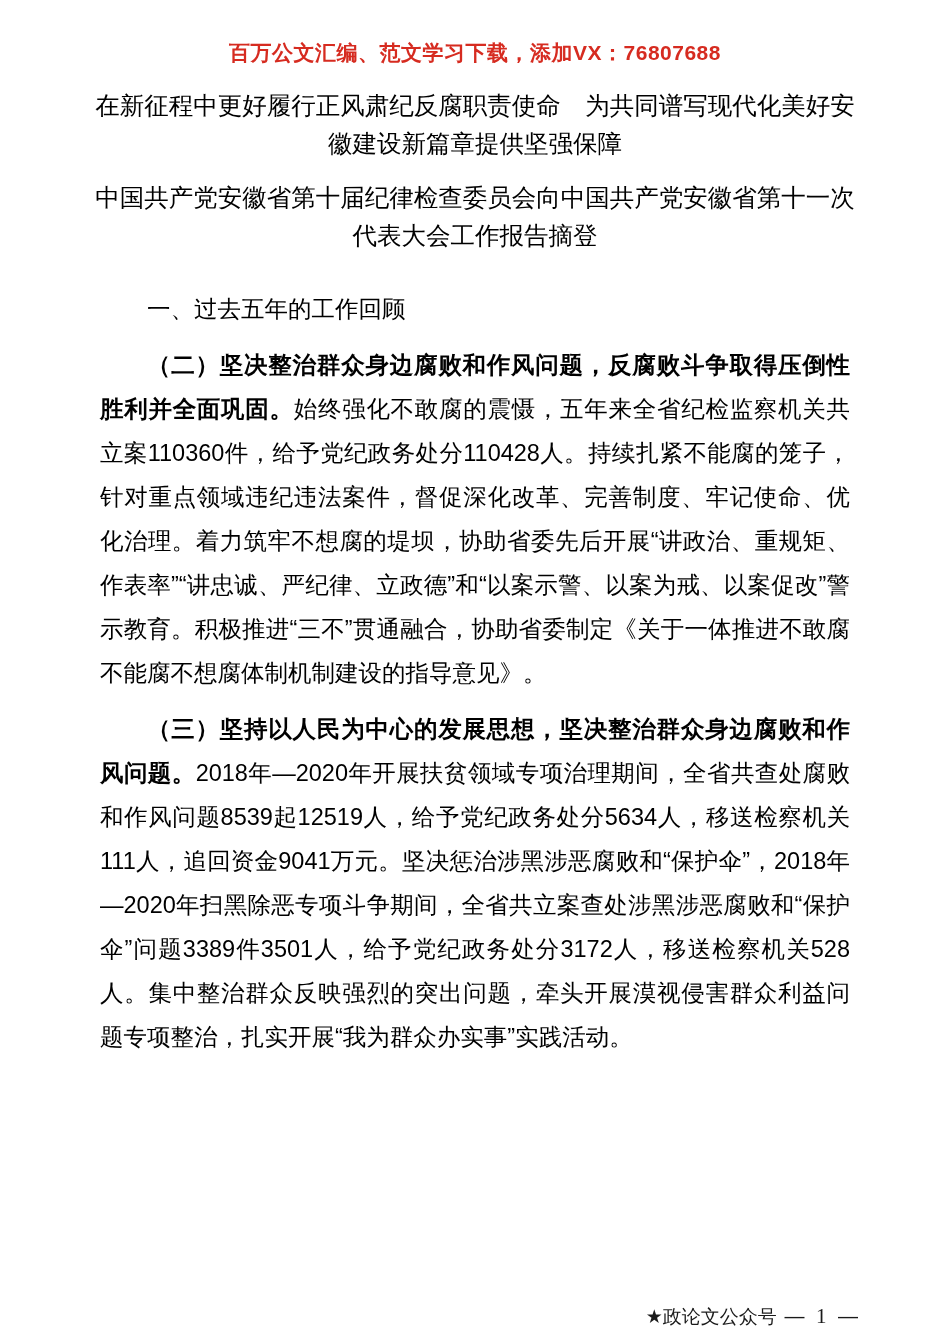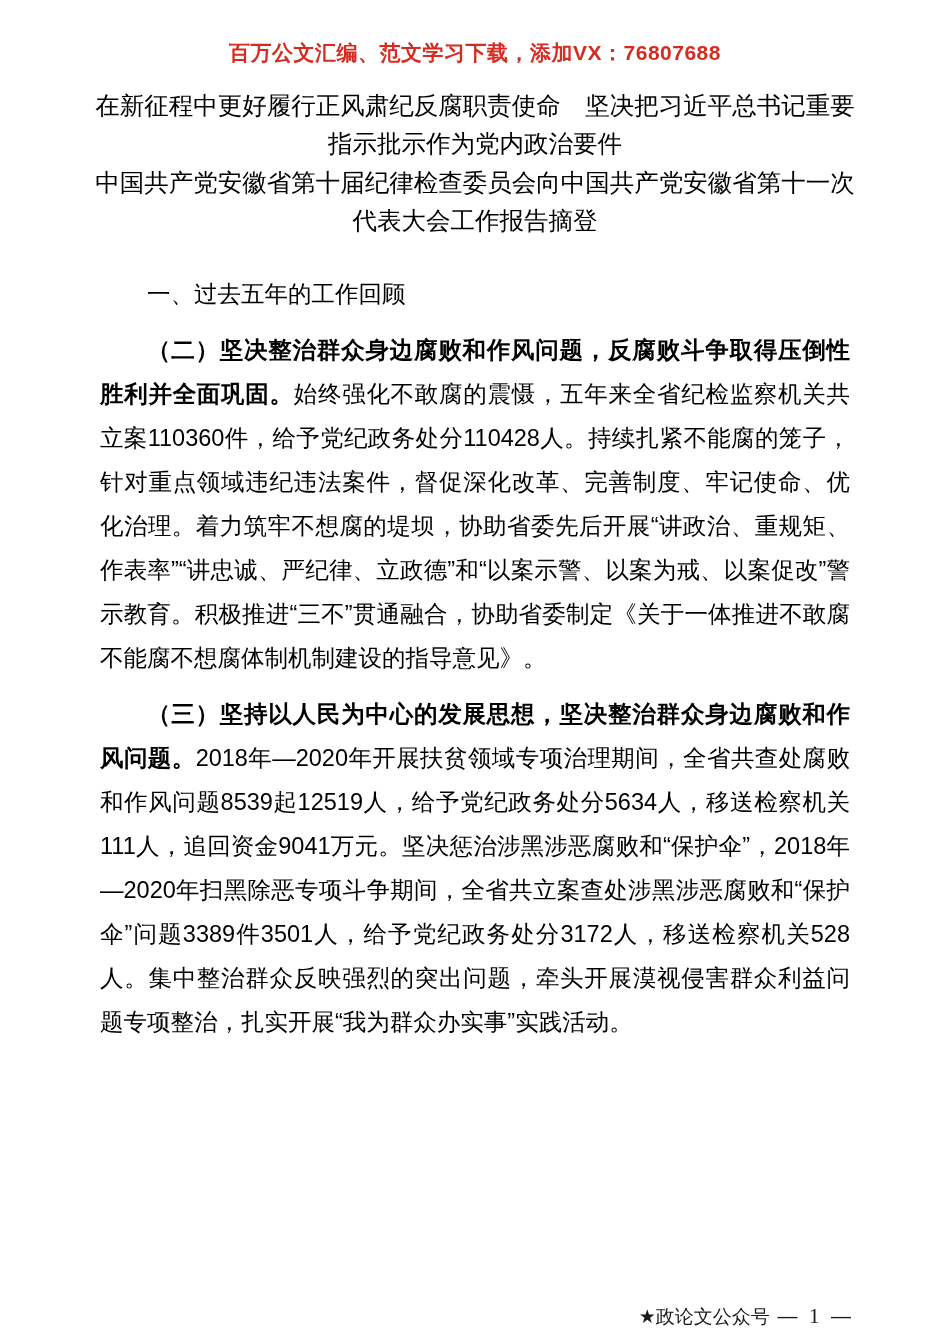--- a/index.html
+++ b/index.html
@@ -46,21 +46,21 @@
     line-height: 38px;
     font-weight: 400;
     letter-spacing: 0px;
     text-align: center;
   }
   .doc-subtitle {
     font-size: 24.5px;
     line-height: 38px;
     font-weight: 400;
     text-align: center;
-    margin-top: 1px;
+    margin-top: 16px;
   }
   .doc-date {
     font-size: 22px;
     line-height: 38px;
     font-weight: 400;
     text-align: center;
     margin-top: 2px;
   }
 
   
@@ -80,21 +80,21 @@
     text-indent: 47px;
   }
   .para b, .para .bold {
     font-weight: 700;
   }
 
   
   .footer {
     position: absolute;
     left: 0;
-    right: 11px;
+    right: 4px;
     bottom: 14px;
     padding-right: 86px;
     text-align: right;
     font-size: 20px;
     color: #1a1a1a;
     white-space: nowrap;
   }
   .footer .mark {
     font-size: 19px;
   }
@@ -108,21 +108,21 @@
   }
 </style>
 </head>
 <body>
 
 <div class="page">
 
   <div class="promo-banner">百万公文汇编、范文学习下载，添加VX：76807688</div>
 
   <div class="title-block">
-    <div class="doc-title">在新征程中更好履行正风肃纪反腐职责使命　坚决把习近平总书记重要指示批示作为党内政治要件</div>
+    <div class="doc-title">在新征程中更好履行正风肃纪反腐职责使命　为共同谱写现代化美好安徽建设新篇章提供坚强保障</div>
     <div class="doc-subtitle">中国共产党安徽省第十届纪律检查委员会向中国共产党安徽省第十一次代表大会工作报告摘登</div>
   </div>
 
   <div class="body-content">
 
     <p class="para heading-line">一、过去五年的工作回顾</p>
 
 
     <p class="para">
       <b class="bold">（二）坚决整治群众身边腐败和作风问题，反腐败斗争取得压倒性胜利并全面巩固。</b><span>始终强化不敢腐的震慑，五年来全省纪检监察机关共立案110360件，给予党纪政务处分110428人。持续扎紧不能腐的笼子，针对重点领域违纪违法案件，督促深化改革、完善制度、牢记使命、优化治理。着力筑牢不想腐的堤坝，协助省委先后开展“讲政治、重规矩、作表率”“讲忠诚、严纪律、立政德”和“以案示警、以案为戒、以案促改”警示教育。积极推进“三不”贯通融合，协助省委制定《关于一体推进不敢腐不能腐不想腐体制机制建设的指导意见》。</span>

